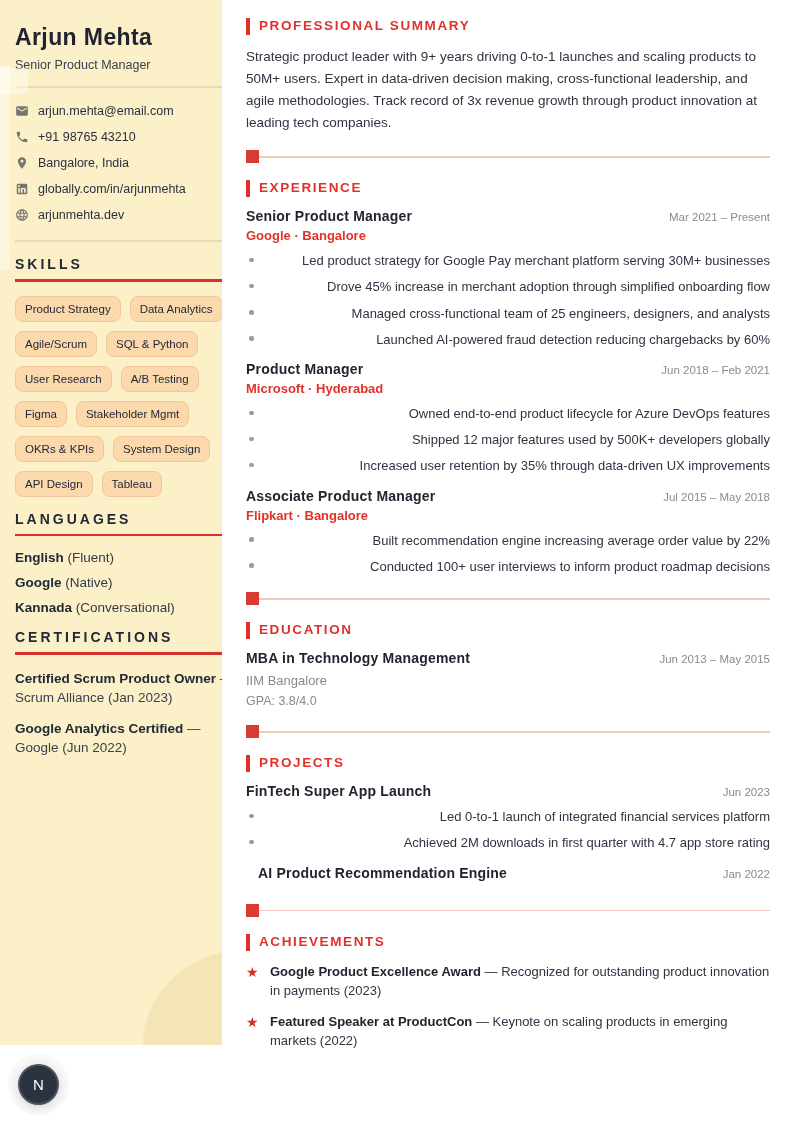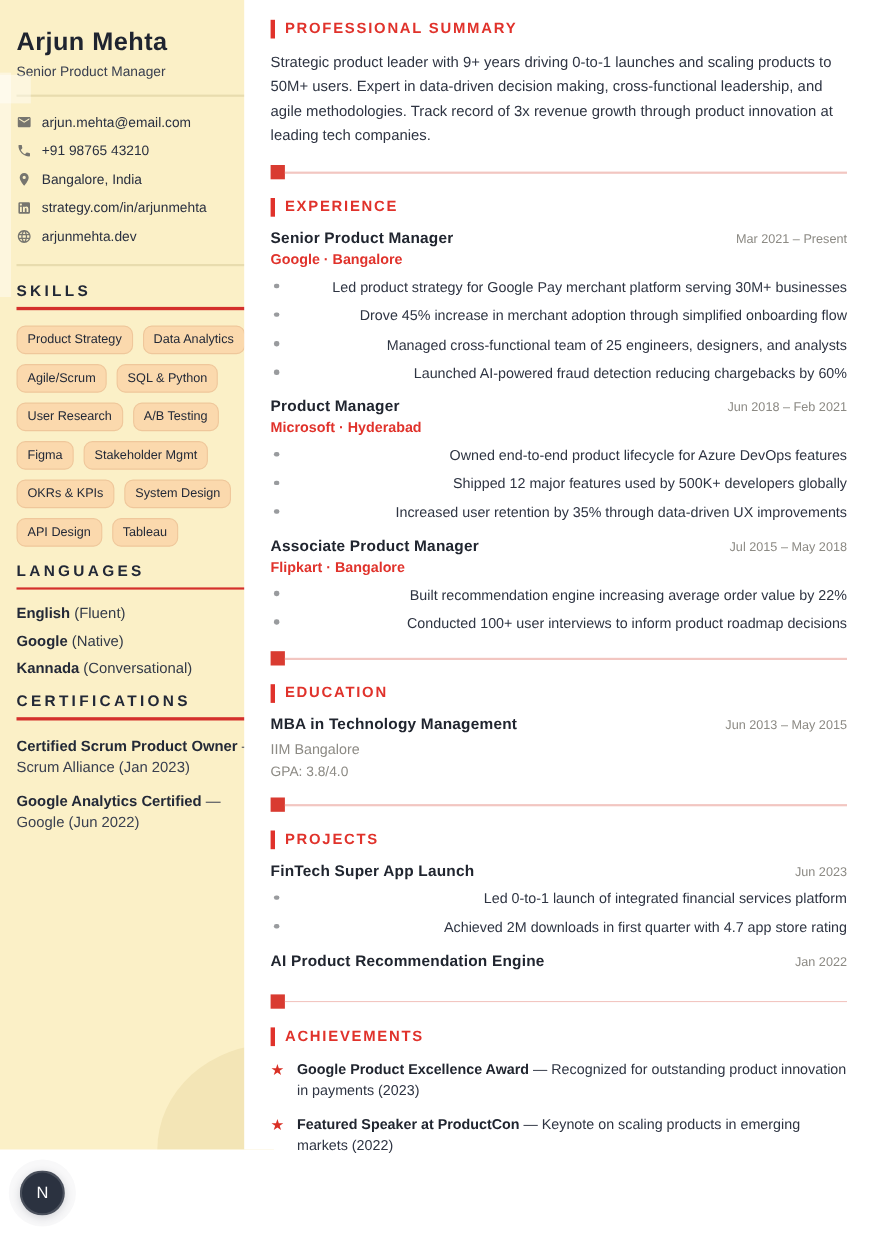--- a/index.html
+++ b/index.html
@@ -118,21 +118,21 @@
       <div class="contact-row">
         <svg viewBox="0 0 24 24">
             <path d="M12 2C8.13 2 5 5.13 5 9c0 5.25 7 13 7 13s7-7.75 7-13c0-3.87-3.13-7-7-7zm0 9.5A2.5 2.5 0 1 1 12 6.5a2.5 2.5 0 0 1 0 5z"></path>
           </svg>
         <span>Bangalore, India</span>
       </div>
       <div class="contact-row">
         <svg viewBox="0 0 24 24">
             <path d="M19 3a2 2 0 0 1 2 2v14a2 2 0 0 1-2 2H5a2 2 0 0 1-2-2V5a2 2 0 0 1 2-2h14zm-.5 15.5v-5.3a3.26 3.26 0 0 0-3.26-3.26c-.85 0-1.84.52-2.32 1.3v-1.11h-2.79v8.37h2.79v-4.93c0-.77.62-1.4 1.39-1.4a1.4 1.4 0 0 1 1.4 1.4v4.93h2.79zM6.88 8.56a1.68 1.68 0 0 0 1.68-1.68c0-.93-.75-1.69-1.68-1.69a1.69 1.69 0 0 0-1.69 1.69c0 .93.76 1.68 1.69 1.68zm1.39 9.94v-8.37H5.5v8.37h2.77z"></path>
           </svg>
-        <span>strategy.com/in/arjunmehta</span>
+        <span>globally.com/in/arjunmehta</span>
       </div>
       <div class="contact-row">
         <svg viewBox="0 0 24 24">
             <path d="M12 2C6.48 2 2 6.48 2 12s4.48 10 10 10 10-4.48 10-10S17.52 2 12 2zm6.93 6h-2.95a15.65 15.65 0 0 0-1.38-3.56A8.03 8.03 0 0 1 18.92 8zM12 4.04c.83 1.2 1.48 2.53 1.91 3.96h-3.82c.43-1.43 1.08-2.76 1.91-3.96zM4.26 14C4.1 13.36 4 12.69 4 12s.1-1.36.26-2h3.38c-.08.66-.14 1.32-.14 2s.06 1.34.14 2H4.26zm.82 2h2.95c.32 1.25.78 2.45 1.38 3.56A7.987 7.987 0 0 1 5.08 16zm2.95-8H5.08a7.987 7.987 0 0 1 4.33-3.56A15.65 15.65 0 0 0 8.03 8zM12 19.96c-.83-1.2-1.48-2.53-1.91-3.96h3.82c-.43 1.43-1.08 2.76-1.91 3.96zM14.34 14H9.66c-.09-.66-.16-1.32-.16-2s.07-1.35.16-2h4.68c.09.65.16 1.32.16 2s-.07 1.34-.16 2zm.25 5.56c.6-1.11 1.06-2.31 1.38-3.56h2.95a8.03 8.03 0 0 1-4.33 3.56zM16.36 14c.08-.66.14-1.32.14-2s-.06-1.34-.14-2h3.38c.16.64.26 1.31.26 2s-.1 1.36-.26 2h-3.38z"></path>
           </svg>
         <span>arjunmehta.dev</span>
       </div>
     </div>
 
     <div class="cream-rule" style="margin-top:18px;"></div>
@@ -270,21 +270,21 @@
         <div class="job-head">
           <span class="job-title">FinTech Super App Launch</span>
           <span class="job-date">Jun 2023</span>
         </div>
         <ul class="bullets">
           <li>Led 0-to-1 launch of integrated financial services platform</li>
           <li>Achieved 2M downloads in first quarter with 4.7 app store rating</li>
         </ul>
       </div>
 
-      <div class="job" style="margin-bottom:0;">
+      <div class="job" style="margin-bottom:0;margin-left:12px;">
         <div class="job-head">
           <span class="job-title">AI Product Recommendation Engine</span>
           <span class="job-date">Jan 2022</span>
         </div>
       </div>
     </section>
 
     <div class="divider" style="margin-top:23px;">
         <span class="sq"></span>
         <span class="ln"></span>

